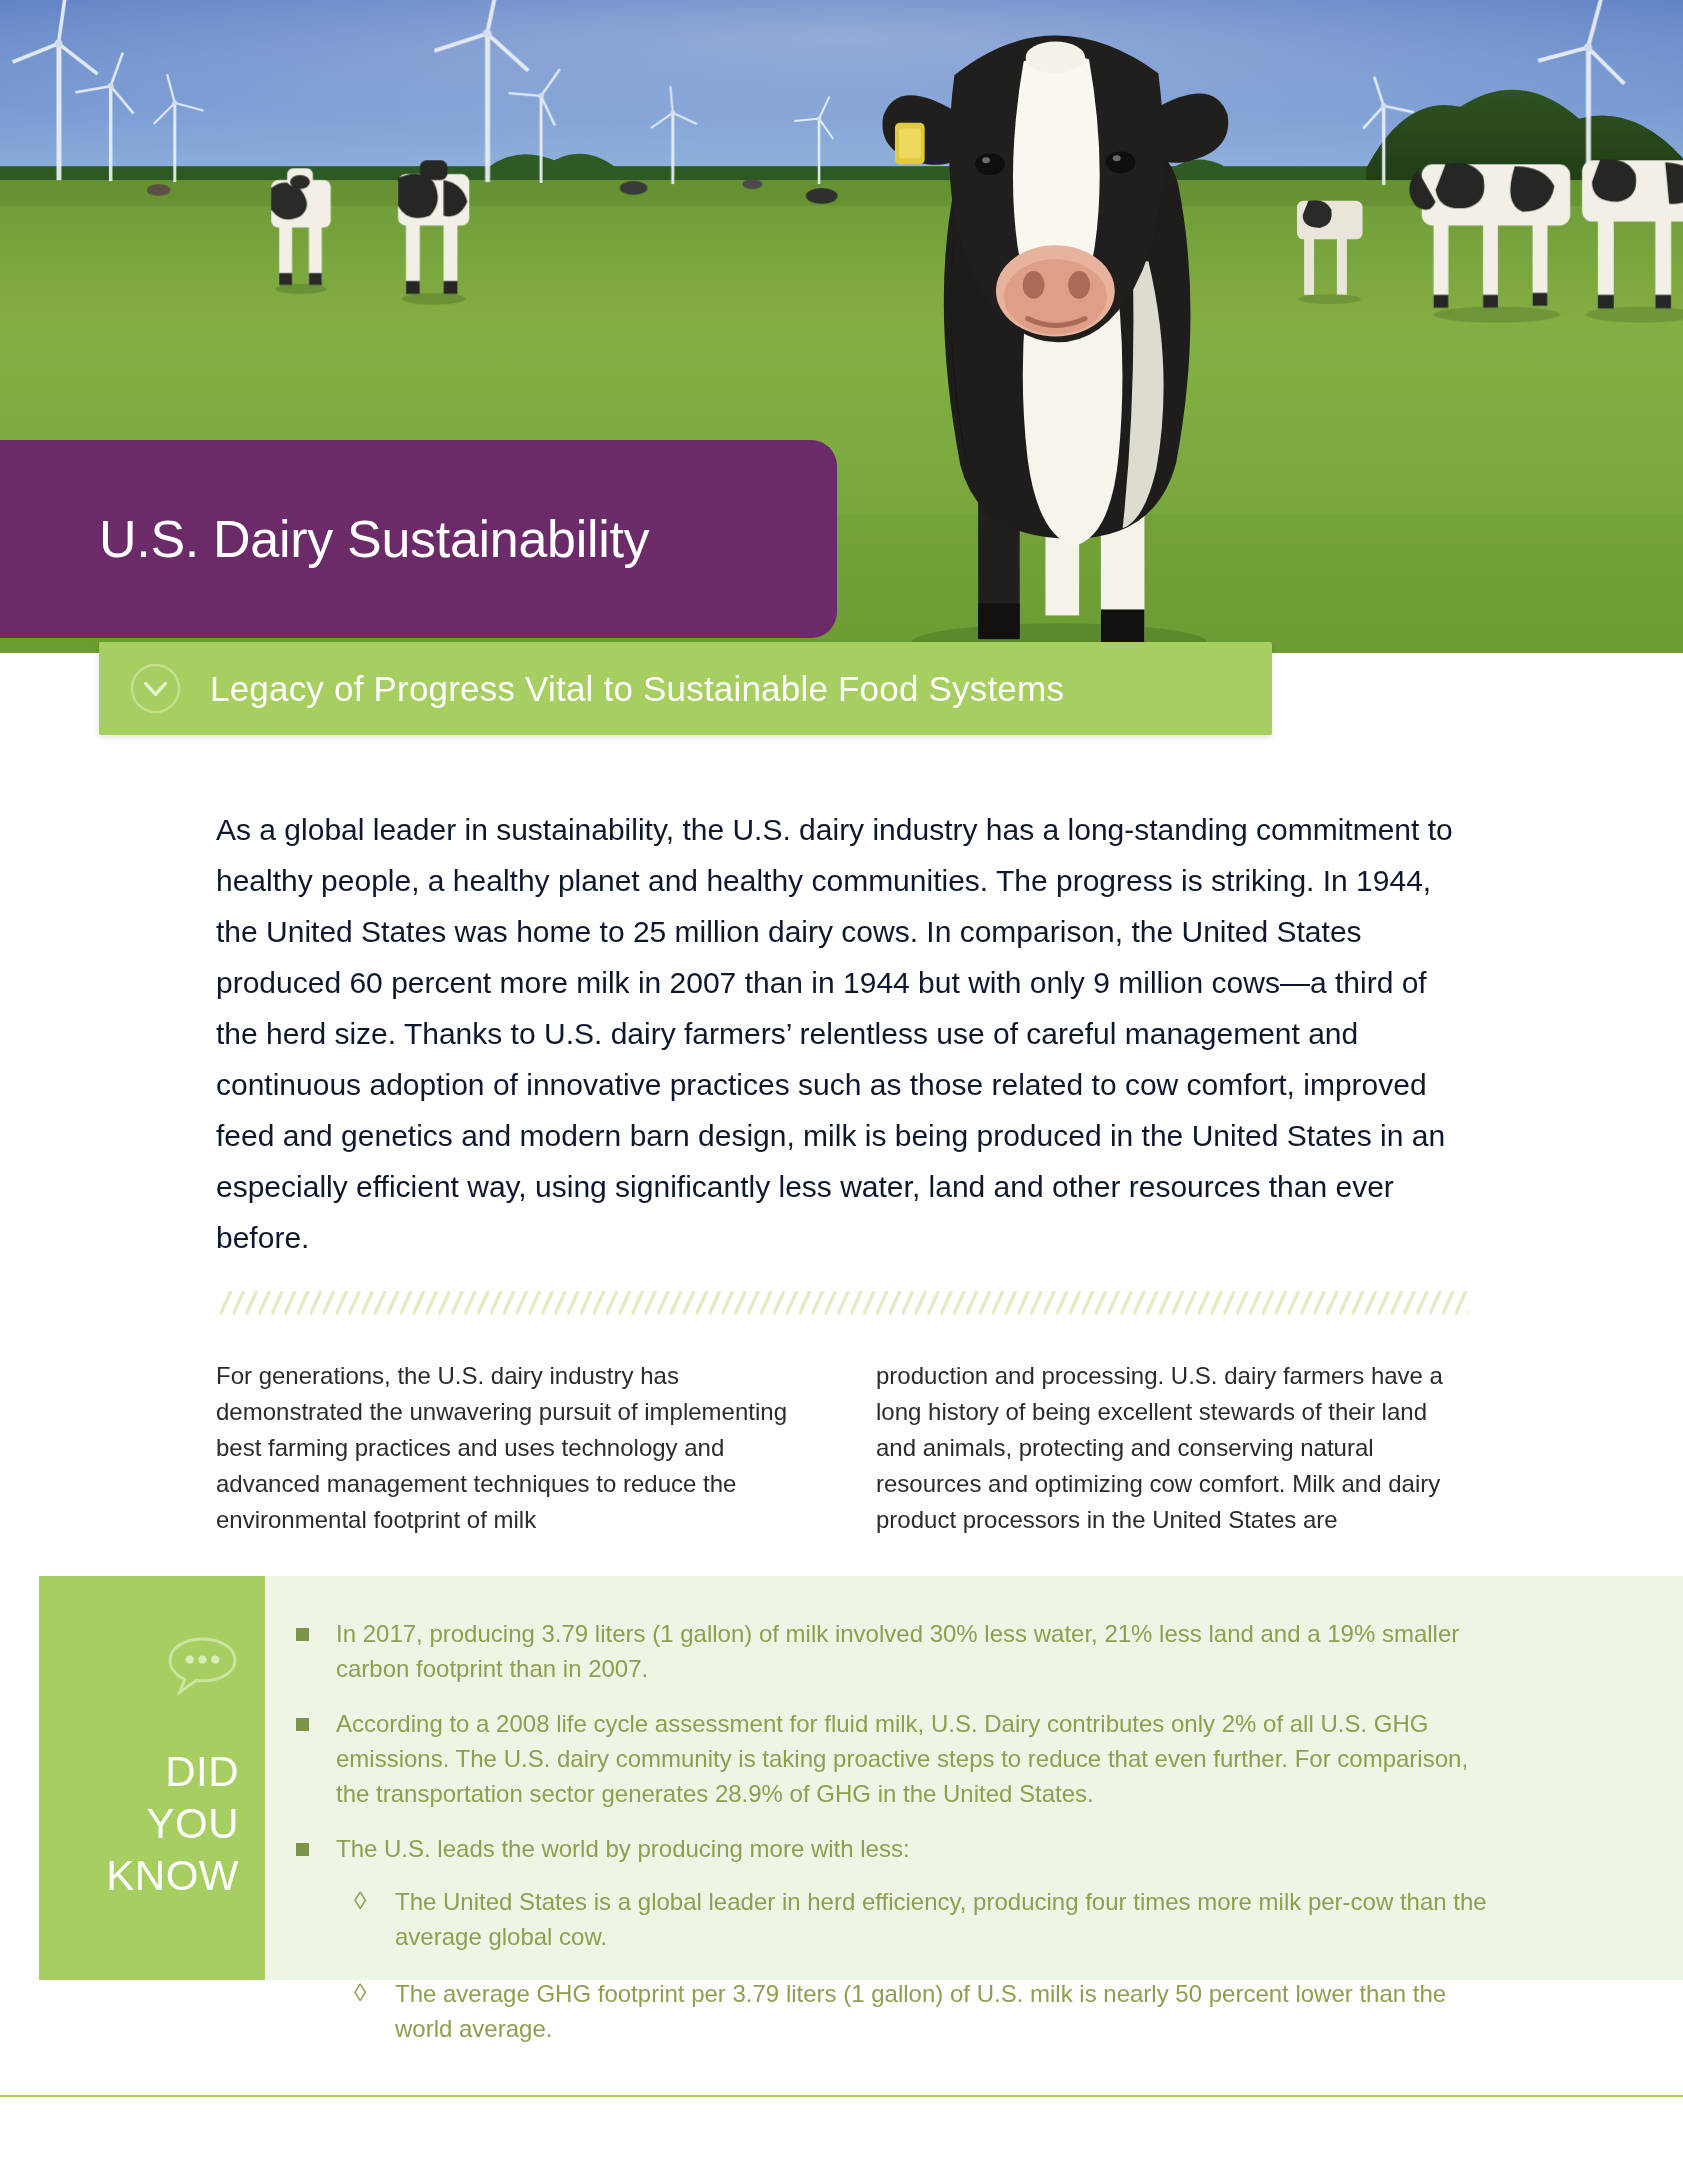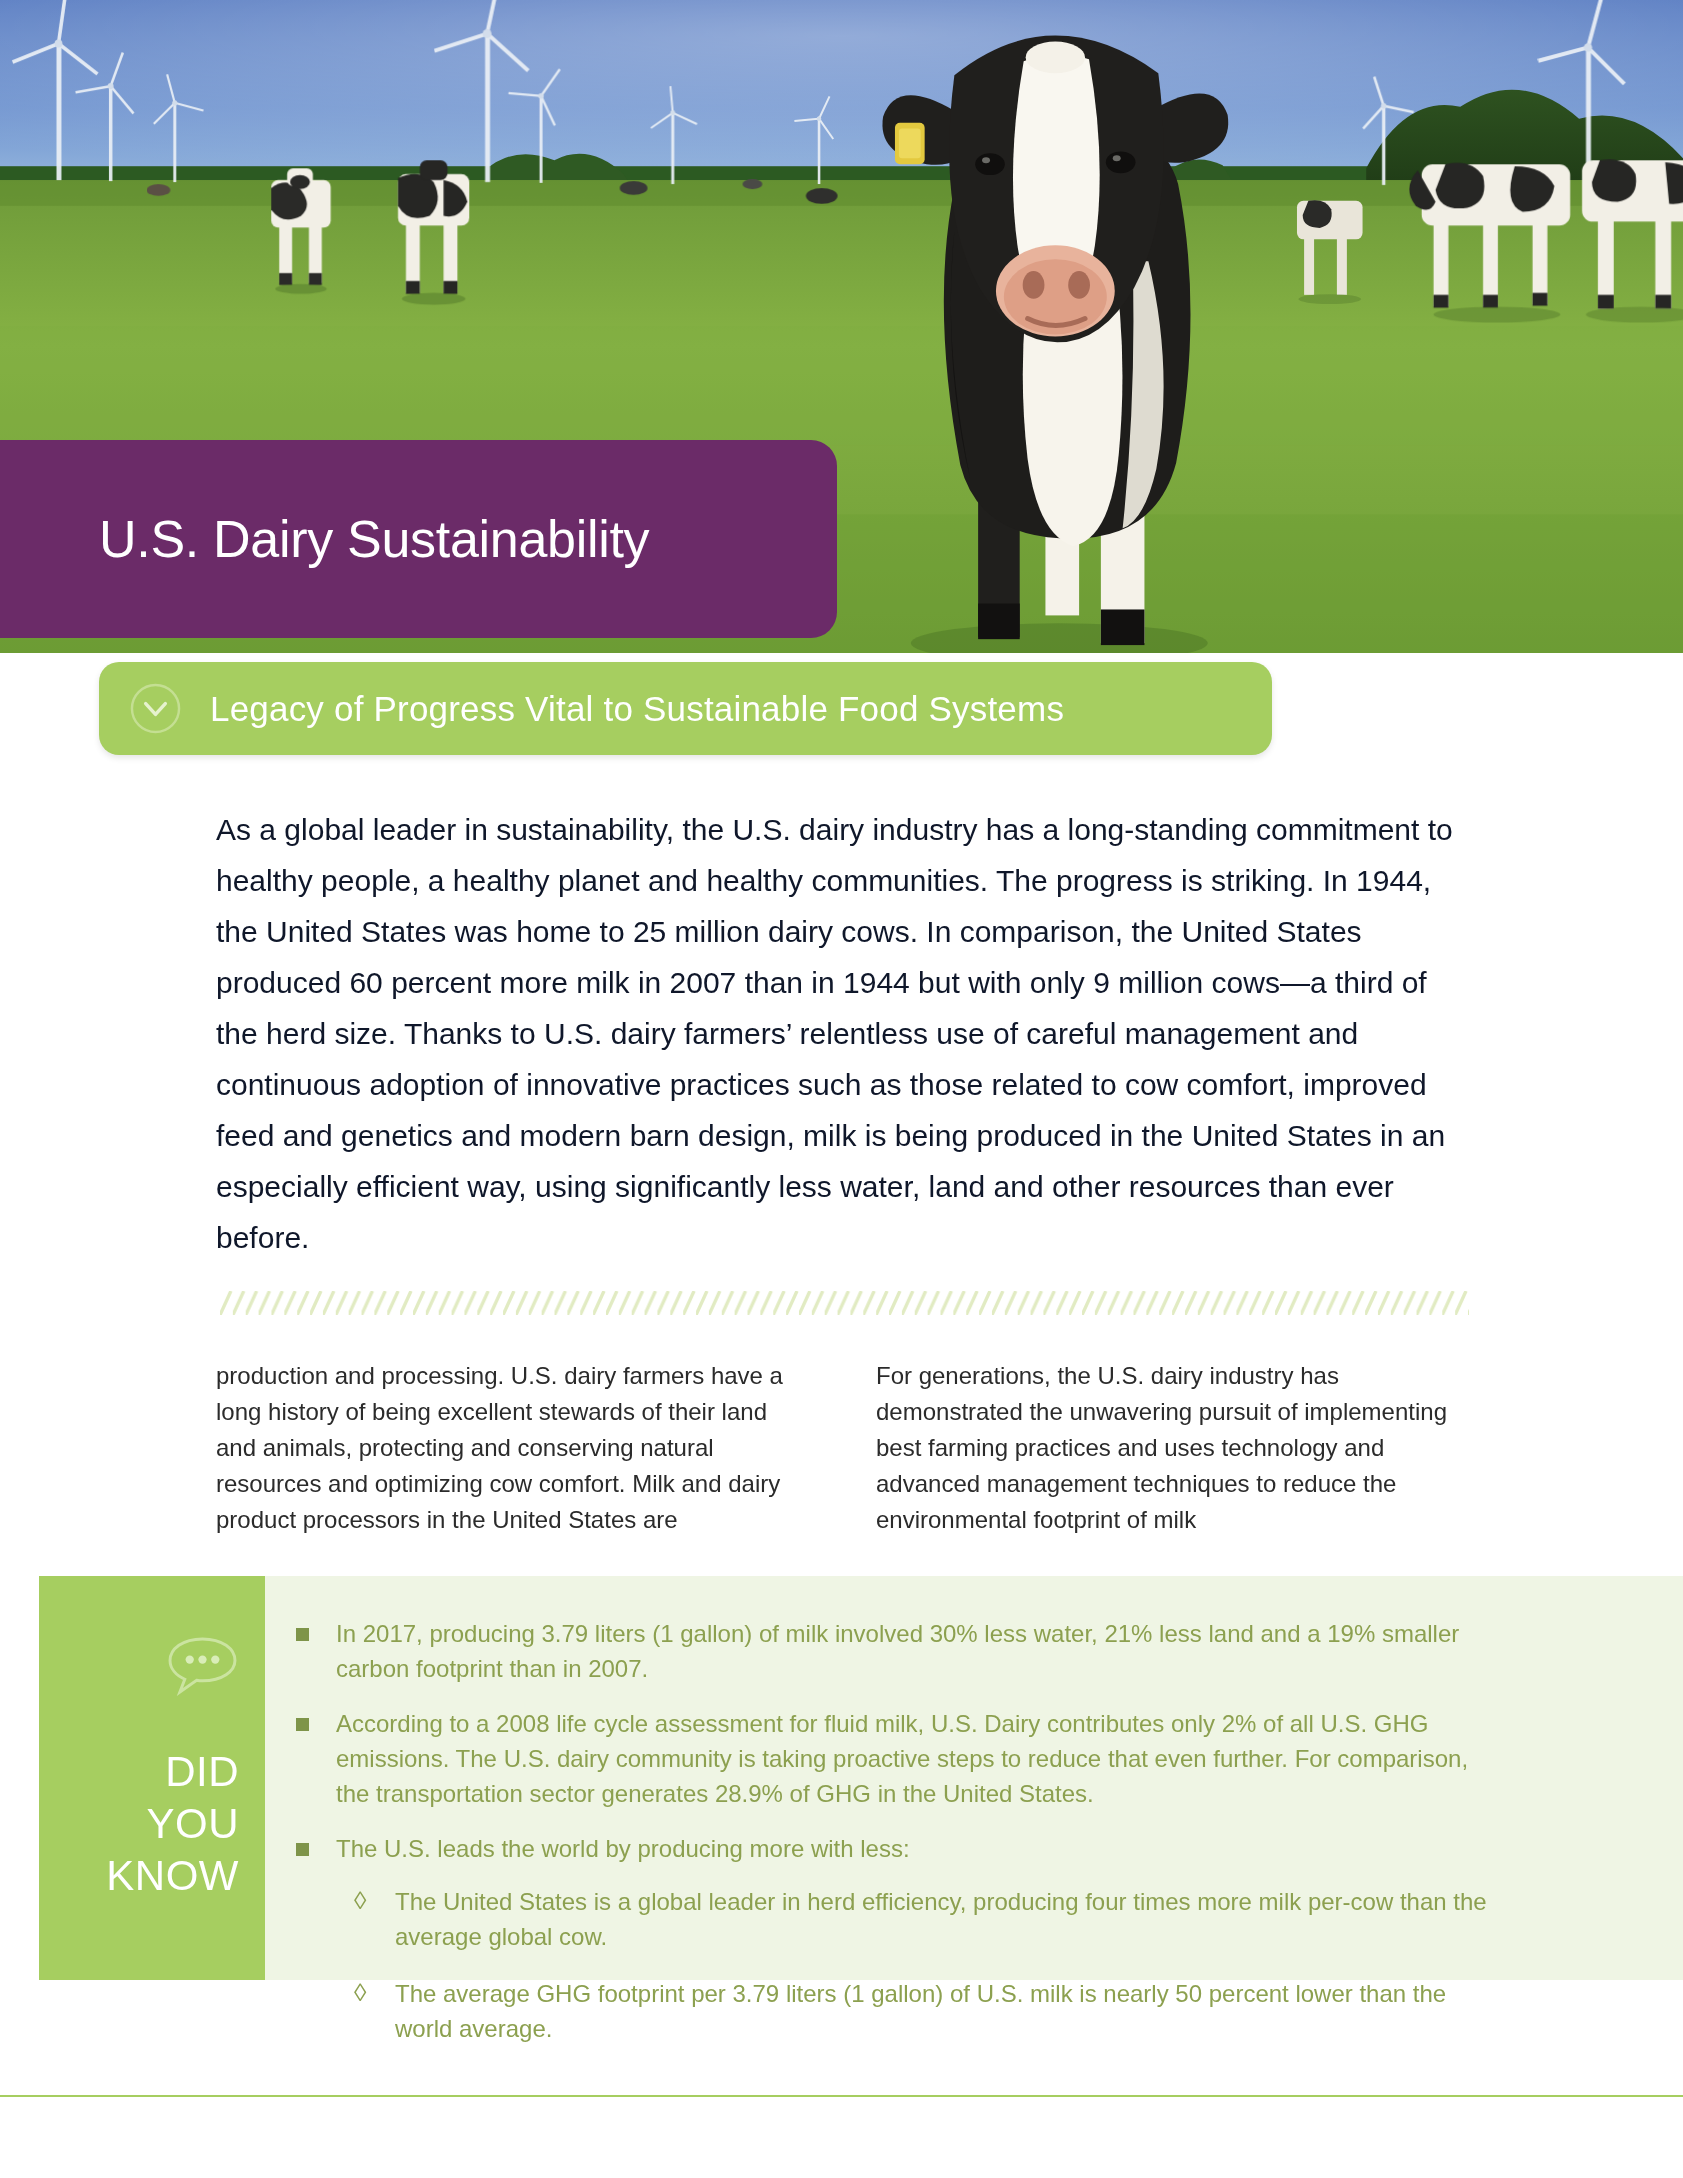--- a/index.html
+++ b/index.html
@@ -47,25 +47,24 @@
     padding-left: 99px;
     white-space: nowrap;
   }
 
   
   .subtitle-banner {
     position: absolute;
     left: 99px; top: 642px;
     width: 1173px; height: 93px;
     background: #A6CE60;
-    border-radius: 20px;
+    border-radius: 2px;
     display: flex;
     align-items: center;
     box-shadow: 0 3px 6px rgba(0,0,0,0.10);
-    margin-top: 20px;
   }
   .subtitle-banner .chev-wrap {
     margin-left: 30px;
     width: 53px; height: 53px;
     flex: 0 0 53px;
     display: flex; align-items: center; justify-content: center;
   }
   .subtitle-banner .subtitle-text {
     color: #ffffff;
     font-size: 35px;
@@ -438,22 +437,22 @@
       <defs>
         <pattern id="hatch" width="13" height="24" patternUnits="userSpaceOnUse">
           <line x1="0" y1="24" x2="11" y2="0" stroke="#E1EBC2" stroke-width="3.4"></line>
         </pattern>
       </defs>
       <rect x="0" y="0" width="1262" height="24" fill="url(#hatch)"></rect>
     </svg>
   </div>
 
   <div class="cols">
+    <div class="col">For generations, the U.S. dairy industry has demonstrated the unwavering pursuit of implementing best farming practices and uses technology and advanced management techniques to reduce the environmental footprint of milk</div>
     <div class="col">production and processing. U.S. dairy farmers have a long history of being excellent stewards of their land and animals, protecting and conserving natural resources and optimizing cow comfort. Milk and dairy product processors in the United States are</div>
-    <div class="col">For generations, the U.S. dairy industry has demonstrated the unwavering pursuit of implementing best farming practices and uses technology and advanced management techniques to reduce the environmental footprint of milk</div>
   </div>
 
   <div class="dyk">
 
     <div class="dyk-label">
       <span class="bubble-wrap">
         <svg width="73" height="61" viewBox="0 0 74 62" xmlns="http://www.w3.org/2000/svg">
           <path d="M37 4 C17 4 4 14 4 26 C4 34 10 41 19 45 L14 58 L31 46 C33 46.4 35 46.6 37 46.6
                    C57 46.6 70 37 70 26 C70 14 57 4 37 4 Z" fill="none" stroke="#CBE4A0" stroke-width="3"></path>
           <circle cx="24" cy="25" r="4.2" fill="#D9EDB8"></circle>

